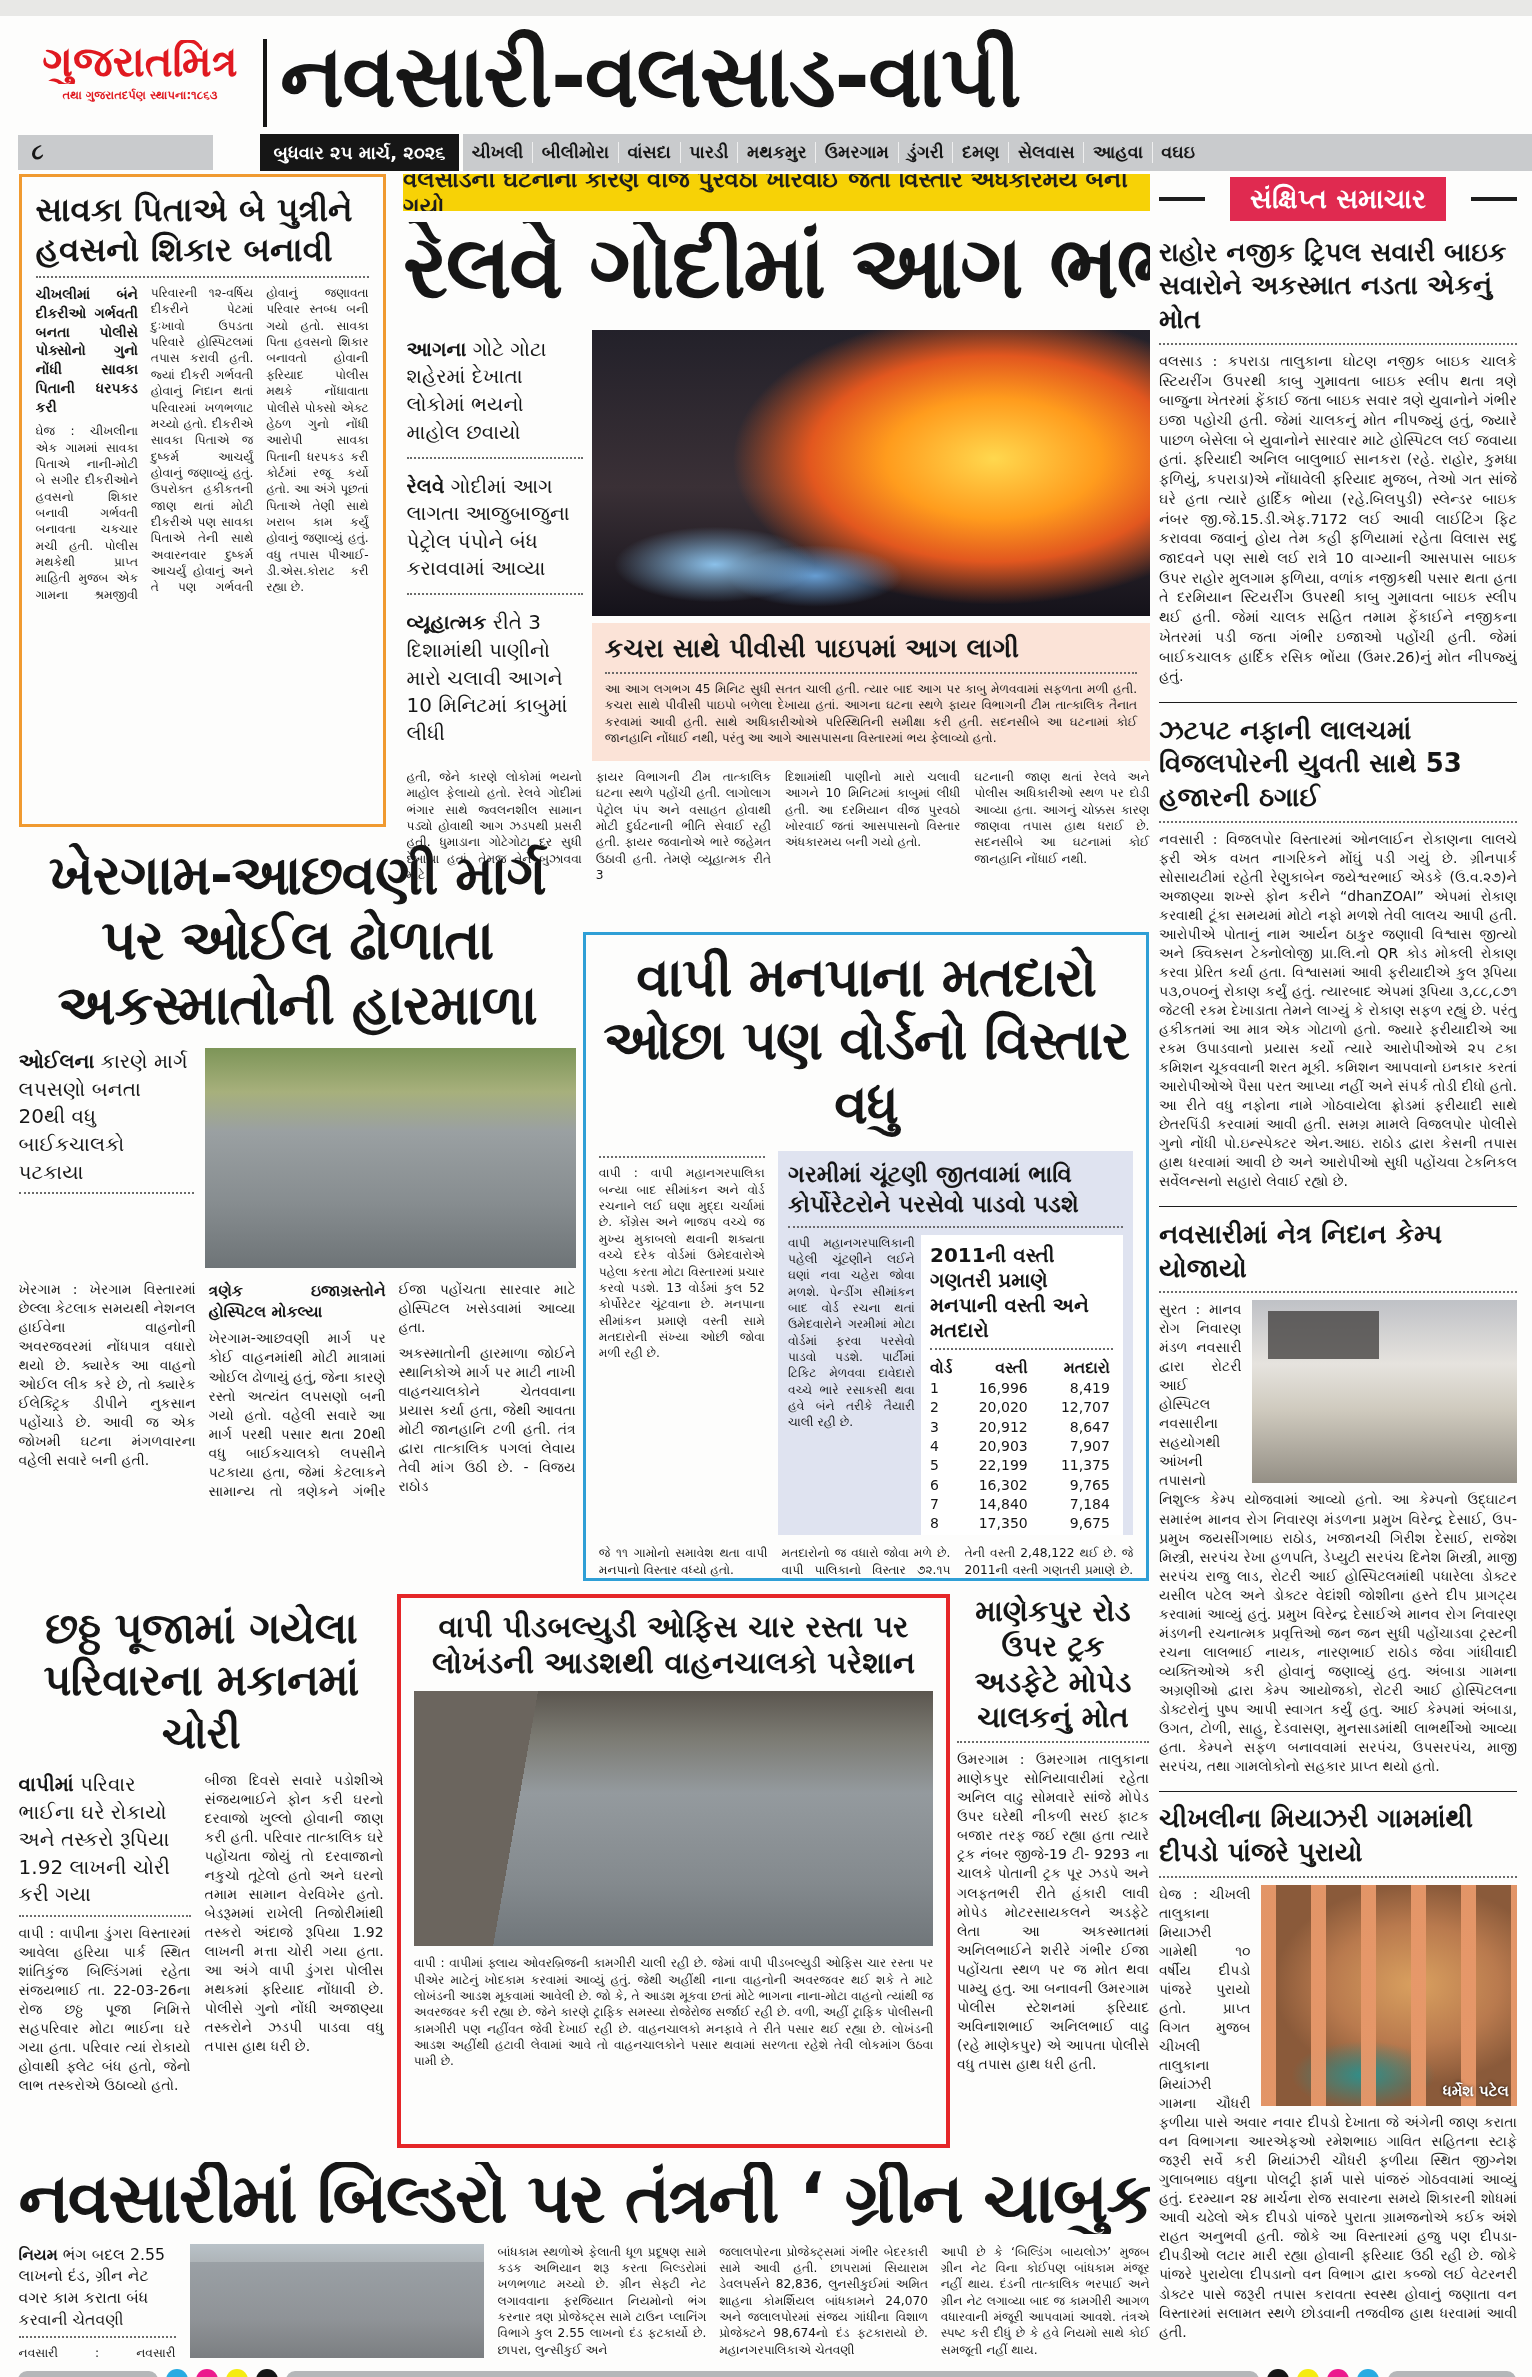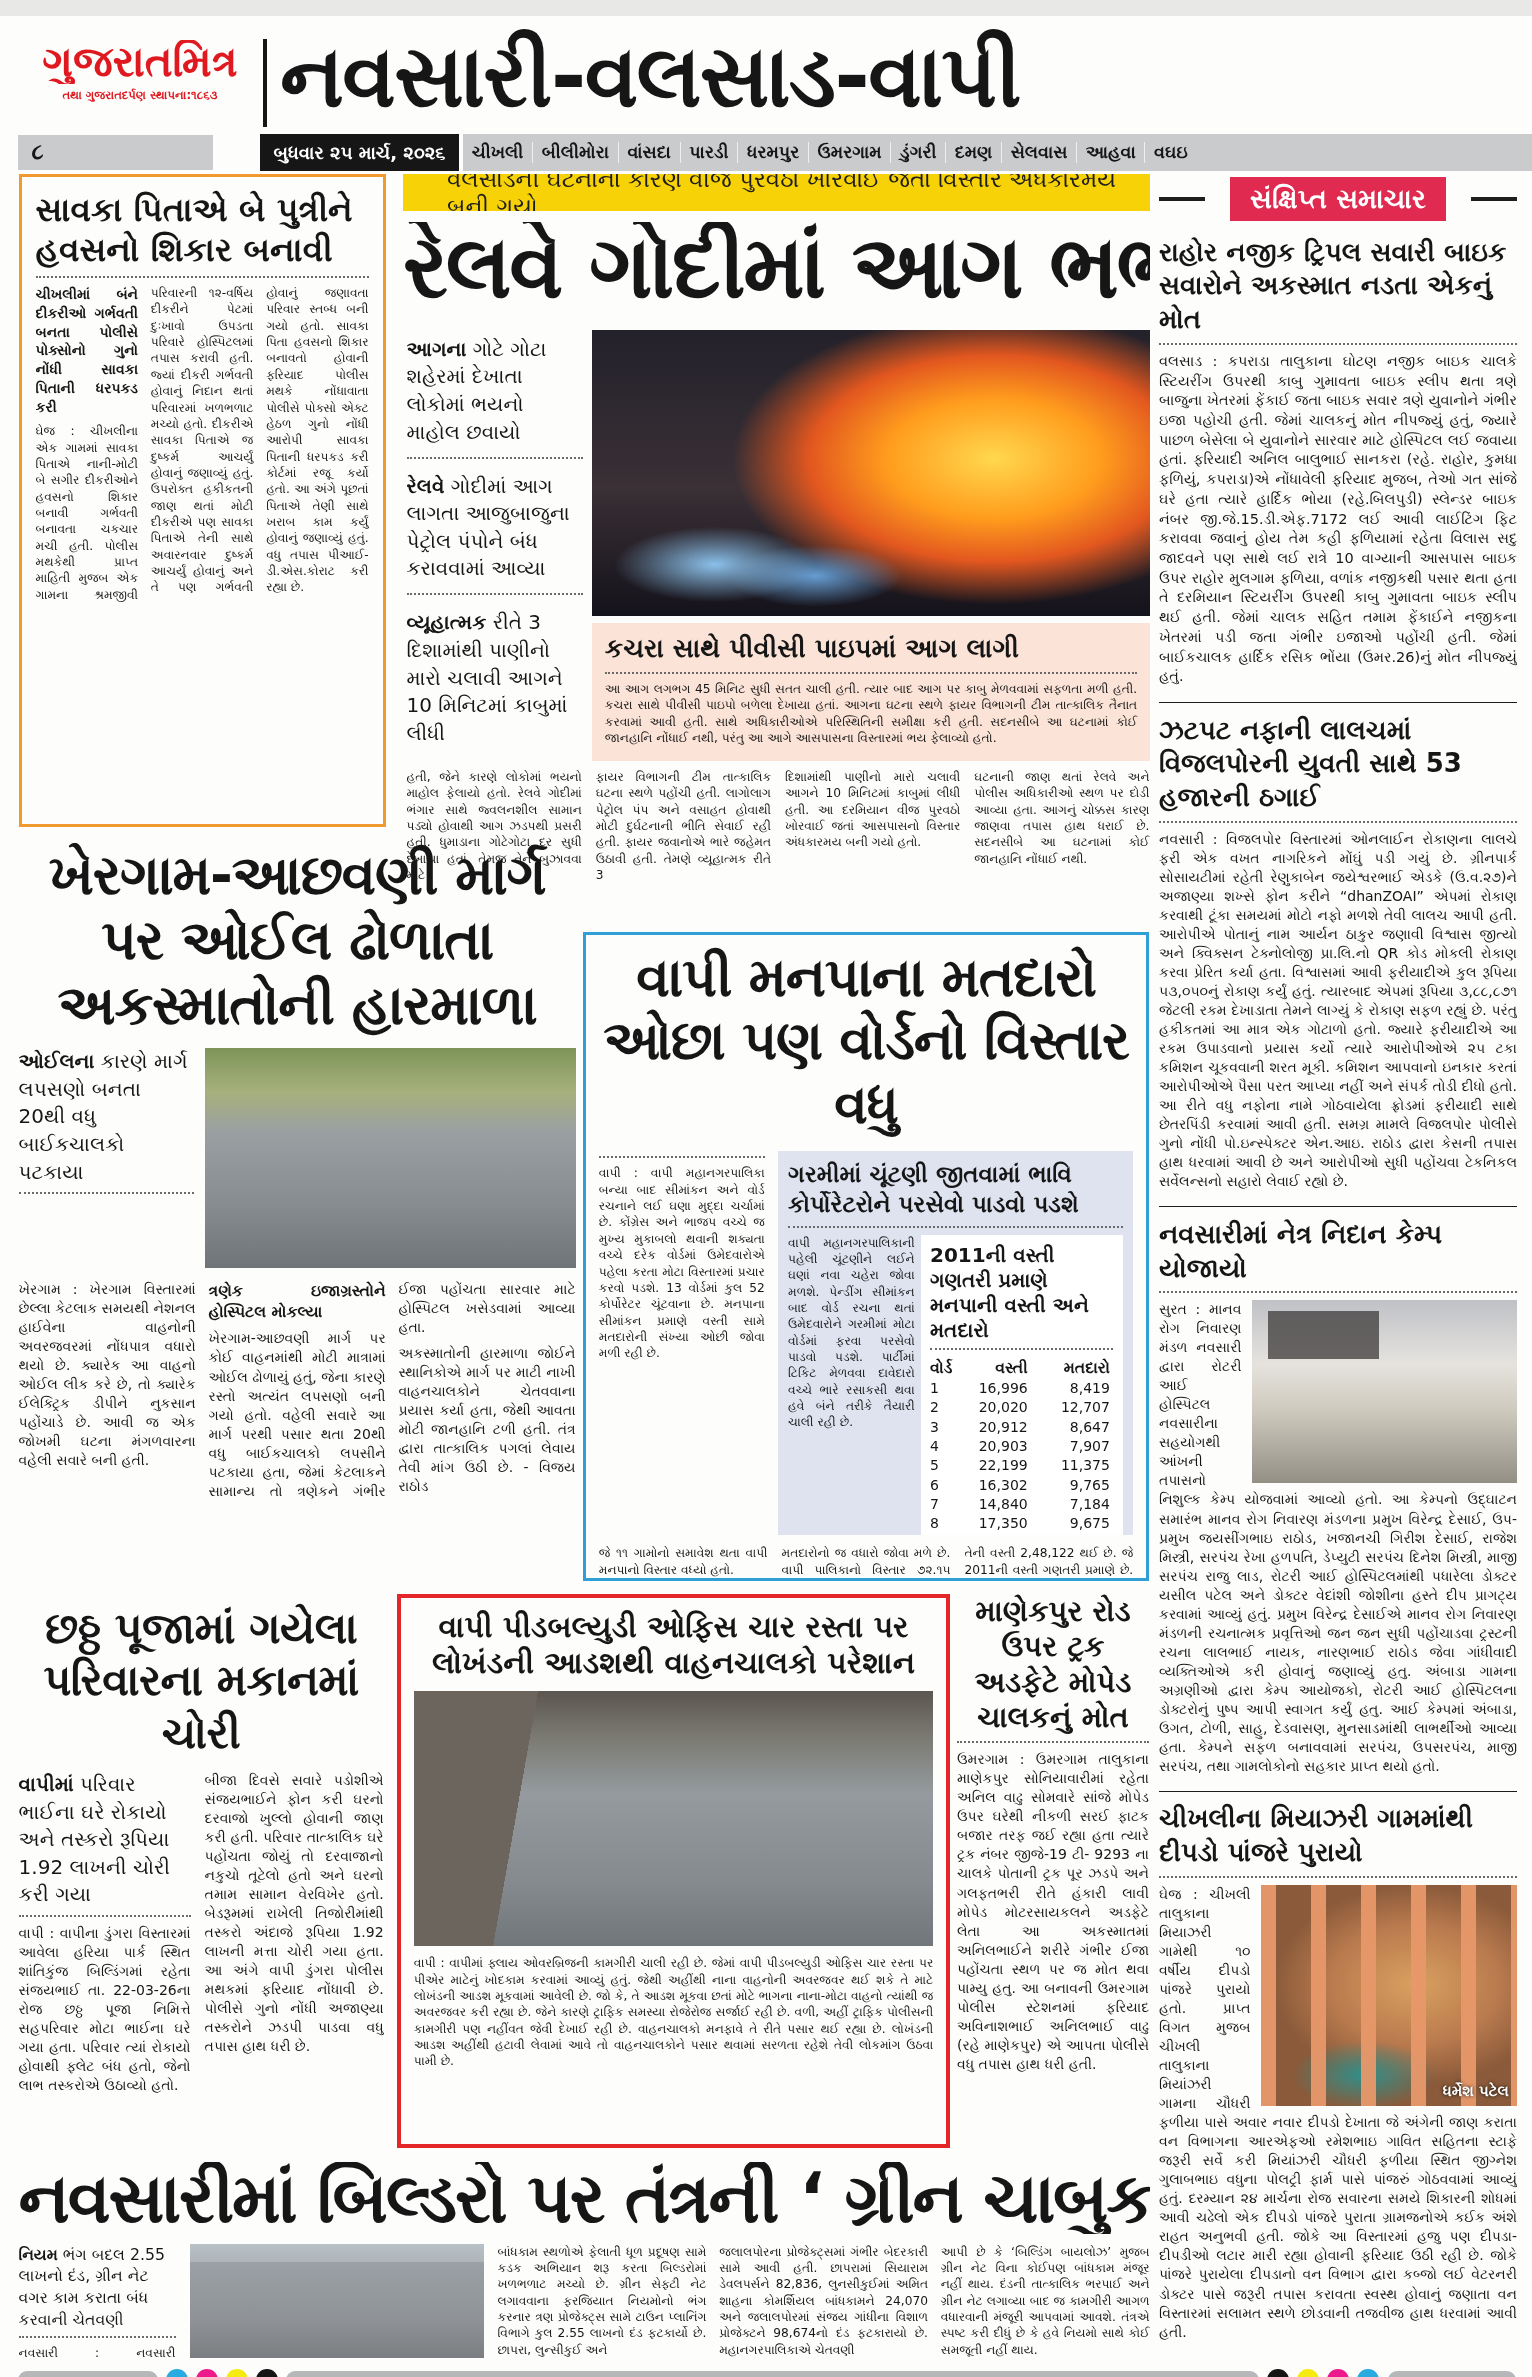--- a/index.html
+++ b/index.html
@@ -22,21 +22,21 @@
   .cities span { font-size:17.5px; font-weight:bold; padding:0 8.7px; white-space:nowrap; }
   .cities span + span { border-left:1.7px solid #efefef; }
 
   
   .h-mega { font-weight:bold; font-size:87px; letter-spacing:-2.3px; line-height:1.05; text-align:center; white-space:nowrap; overflow:hidden; }
   .h-big { font-weight:bold; font-size:55px; letter-spacing:-1.2px; line-height:1.18; text-align:center; overflow:hidden; }
   .h-med { font-weight:bold; font-size:43px; letter-spacing:-0.6px; line-height:1.22; overflow:hidden; }
   .h-box { font-weight:bold; font-size:33px; line-height:1.22; overflow:hidden; }
   .h-sm { font-weight:bold; font-size:26px; line-height:1.3; overflow:hidden; }
 
-  .strip { background:#f7d206; color:#1d1d1d; font-weight:normal; font-size:23px; display:flex; align-items:center; justify-content:center; overflow:hidden;padding-left:44px; }
+  .strip { background:#f7d206; color:#1d1d1d; font-weight:bold; font-size:23px; display:flex; align-items:center; justify-content:center; overflow:hidden; }
 
   .bullet { font-size:20px; line-height:1.38; }
   .bullet .lead { font-weight:bold; }
   .bullet-item { padding:5.8px 0 10.5px; border-bottom:2.3px dotted #6a6a6a; margin-bottom:8.1px; }
   .body { font-size:14px; line-height:1.36; }
   .body-sm { font-size:12.2px; line-height:1.34; }
 
   .photo { background:#9a9a9a; overflow:hidden; position:relative; }
   .ph-fire { background:
       radial-gradient(ellipse 30% 22% at 22% 82%, rgba(150,210,255,.9), rgba(150,210,255,0) 60%),
@@ -85,21 +85,21 @@
   <div class="abs" style="left:263px; top:23px; width:3.5px; height:88px; background:#151515;"></div>
   <div class="abs edition" style="left:280px; top:12.8px; width:1245px;">નવસારી-વલસાડ-વાપી</div>
 
   <div class="abs pagebox" style="left:17.5px; top:119px; width:195px; height:35px;">૮</div>
   <div class="abs datebox" style="left:260px; top:118px; width:199px; height:37px;">બુધવાર ૨૫ માર્ચ, ૨૦૨૬</div>
   <div class="abs cities" style="left:463px; top:118px; width:1070px; height:37px;">
       <span>ચીખલી</span>
       <span>બીલીમોરા</span>
       <span>વાંસદા</span>
       <span>પારડી</span>
-      <span>ધરમપુર</span>
+      <span>મથકમુર</span>
       <span>ઉમરગામ</span>
       <span>ડુંગરી</span>
       <span>દમણ</span>
       <span>સેલવાસ</span>
       <span>આહવા</span>
       <span>વઘઇ</span>
     </div>
 
   <div class="abs" style="left:18.6px; top:158px; width:367px; height:653px; border:3.5px solid #f09a30; padding:12.8px 14px; overflow:hidden;">
     <div class="h-box">સાવકા પિતાએ બે પુત્રીને હવસનો શિકાર બનાવી</div>

